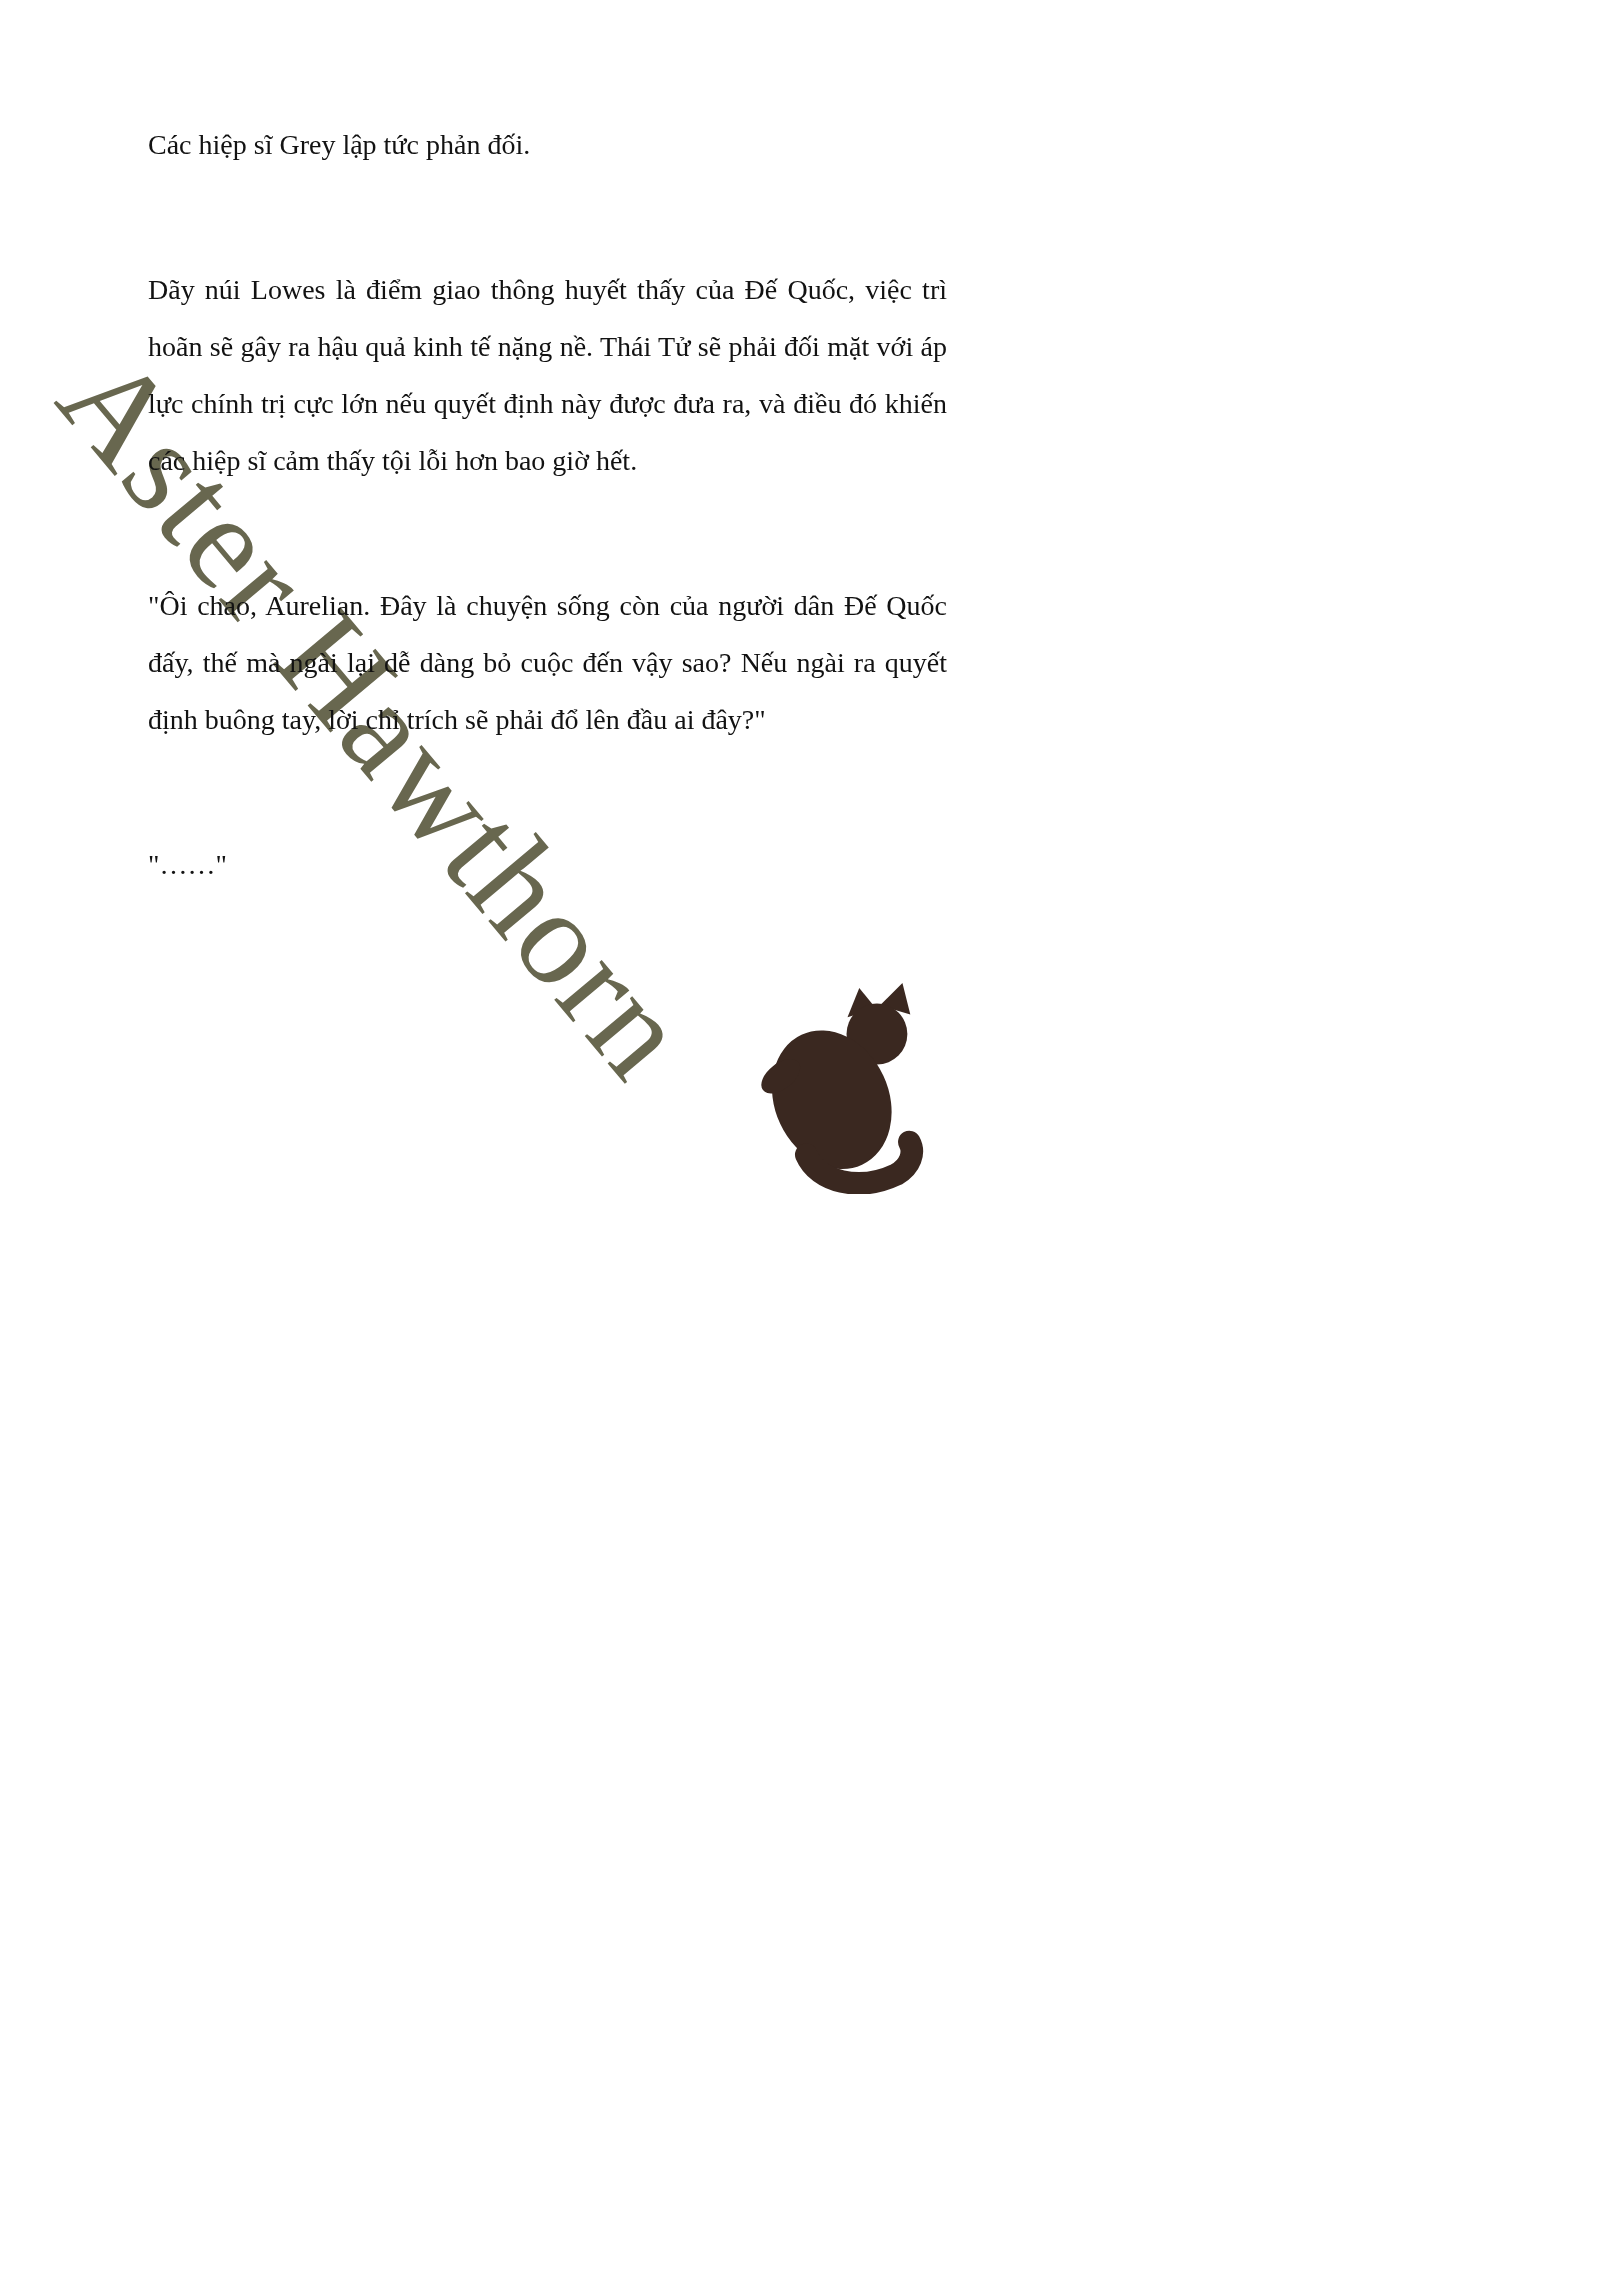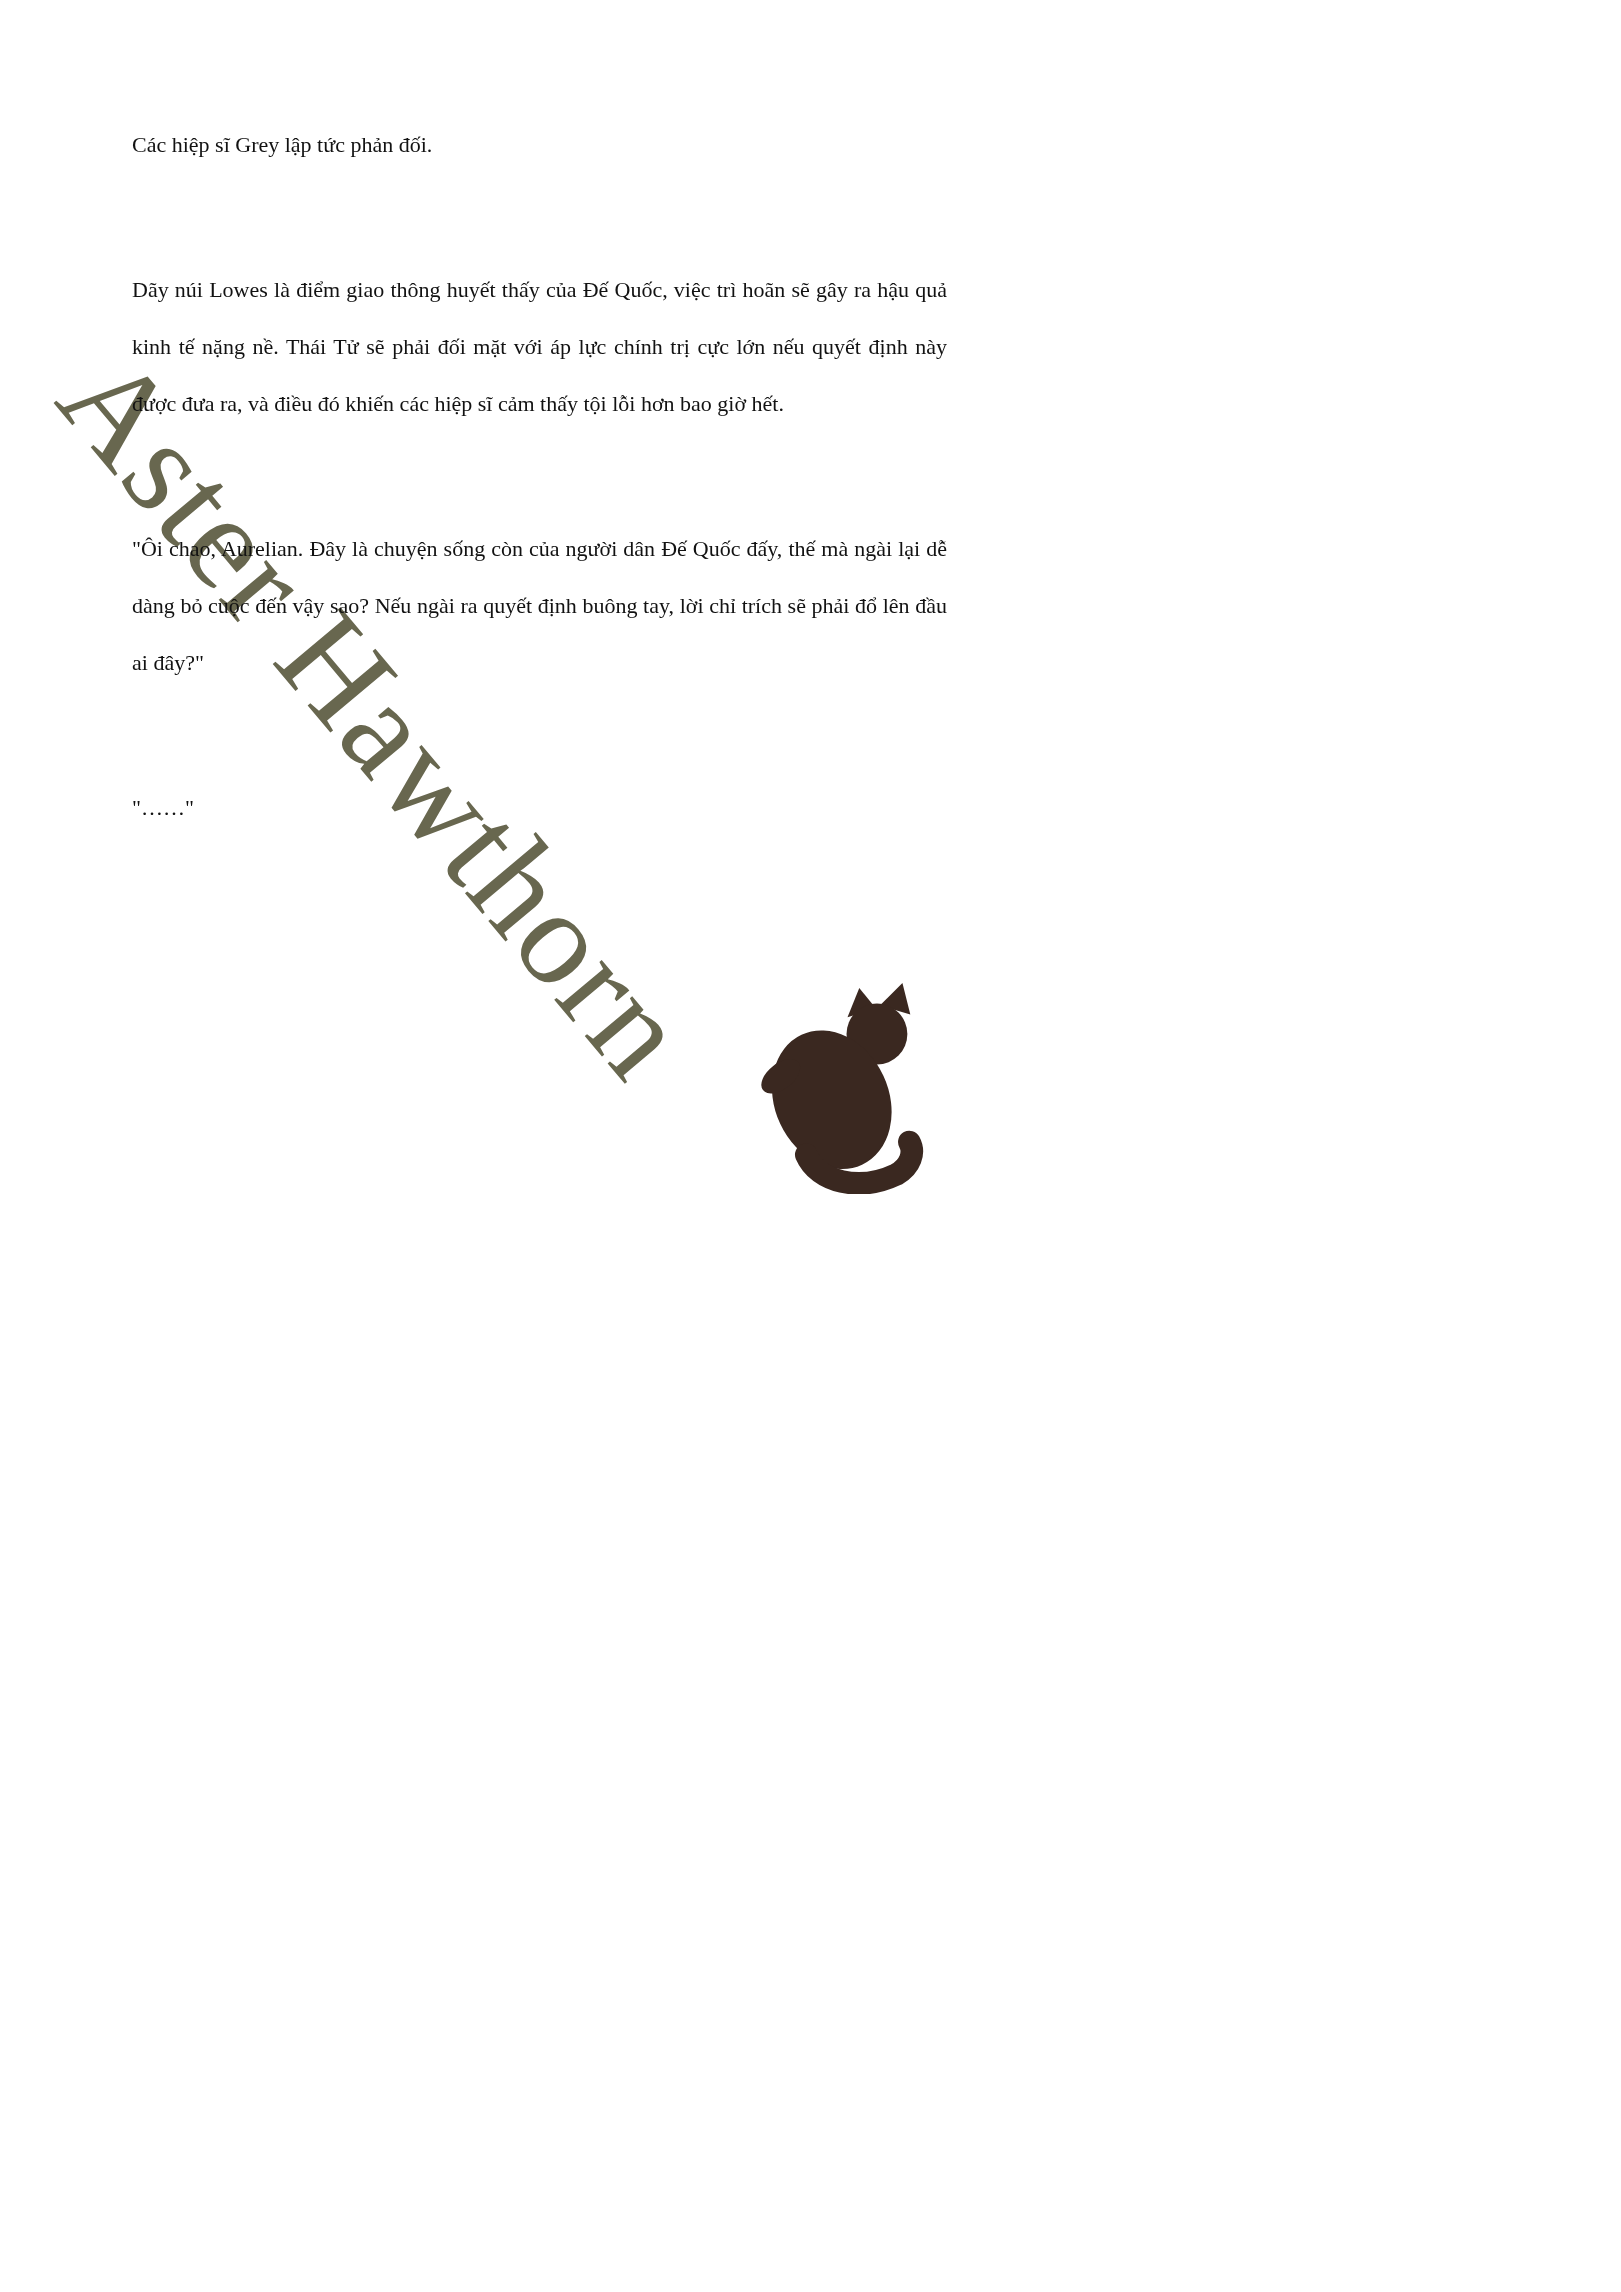--- a/index.html
+++ b/index.html
@@ -40,22 +40,22 @@
     z-index: 2;
   }
   .content {
     position: absolute;
     left: 132px;
     top: 116px;
     width: 815px;
     z-index: 3;
   }
   .content p {
-    margin: 0 0 88px 0;
-    font-size: 22px;
+    margin: 0 0 88px 16px;
+    font-size: 28px;
     line-height: 57px;
     color: #121212;
     text-align: justify;
   }
   .content p:last-child {
     text-align: left;
   }
 </style>
 </head>
 <body>

